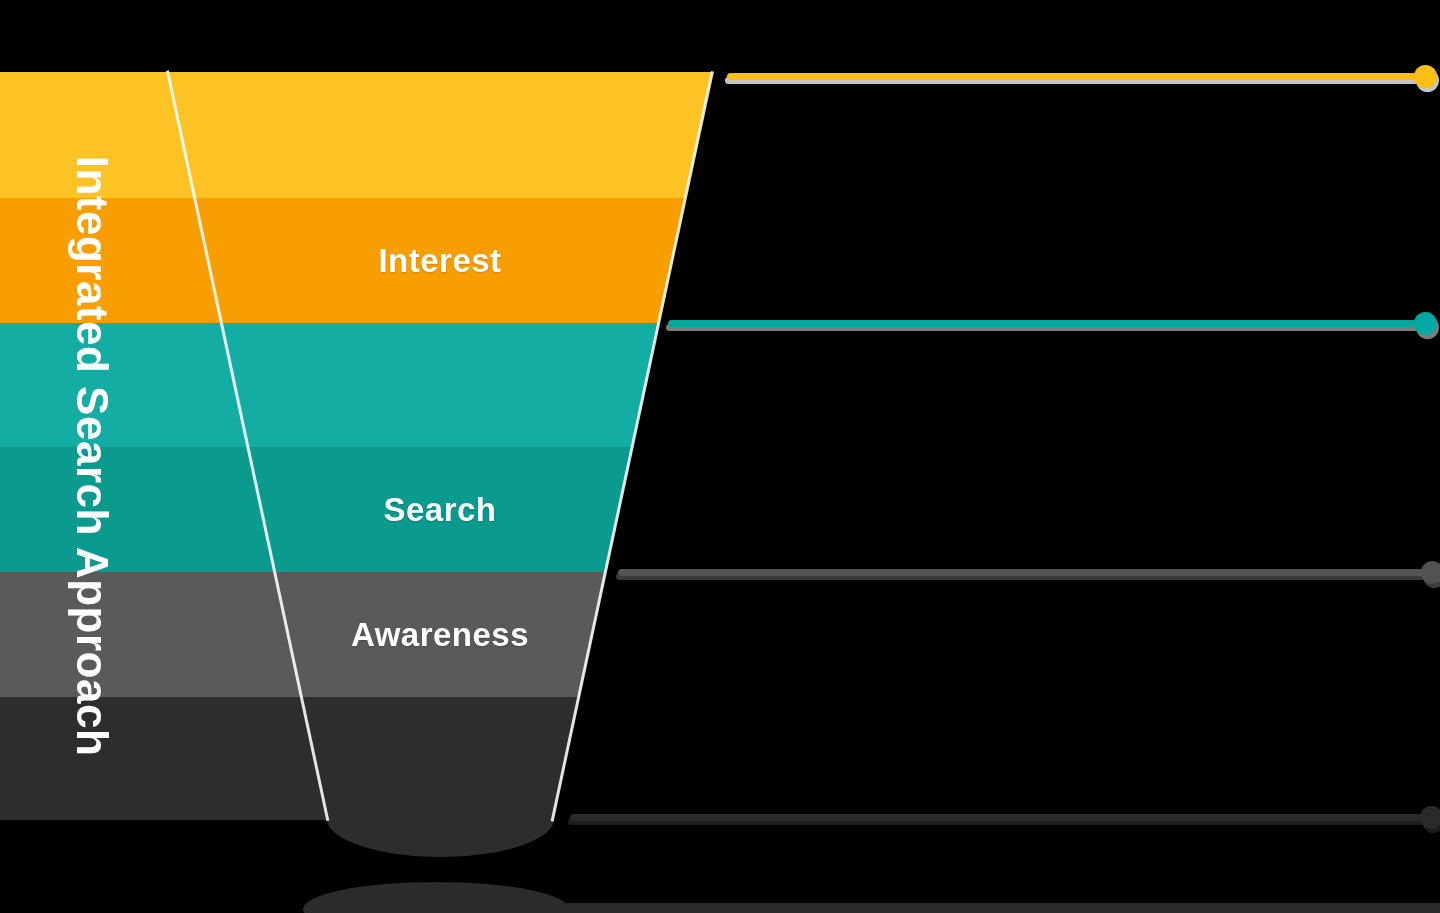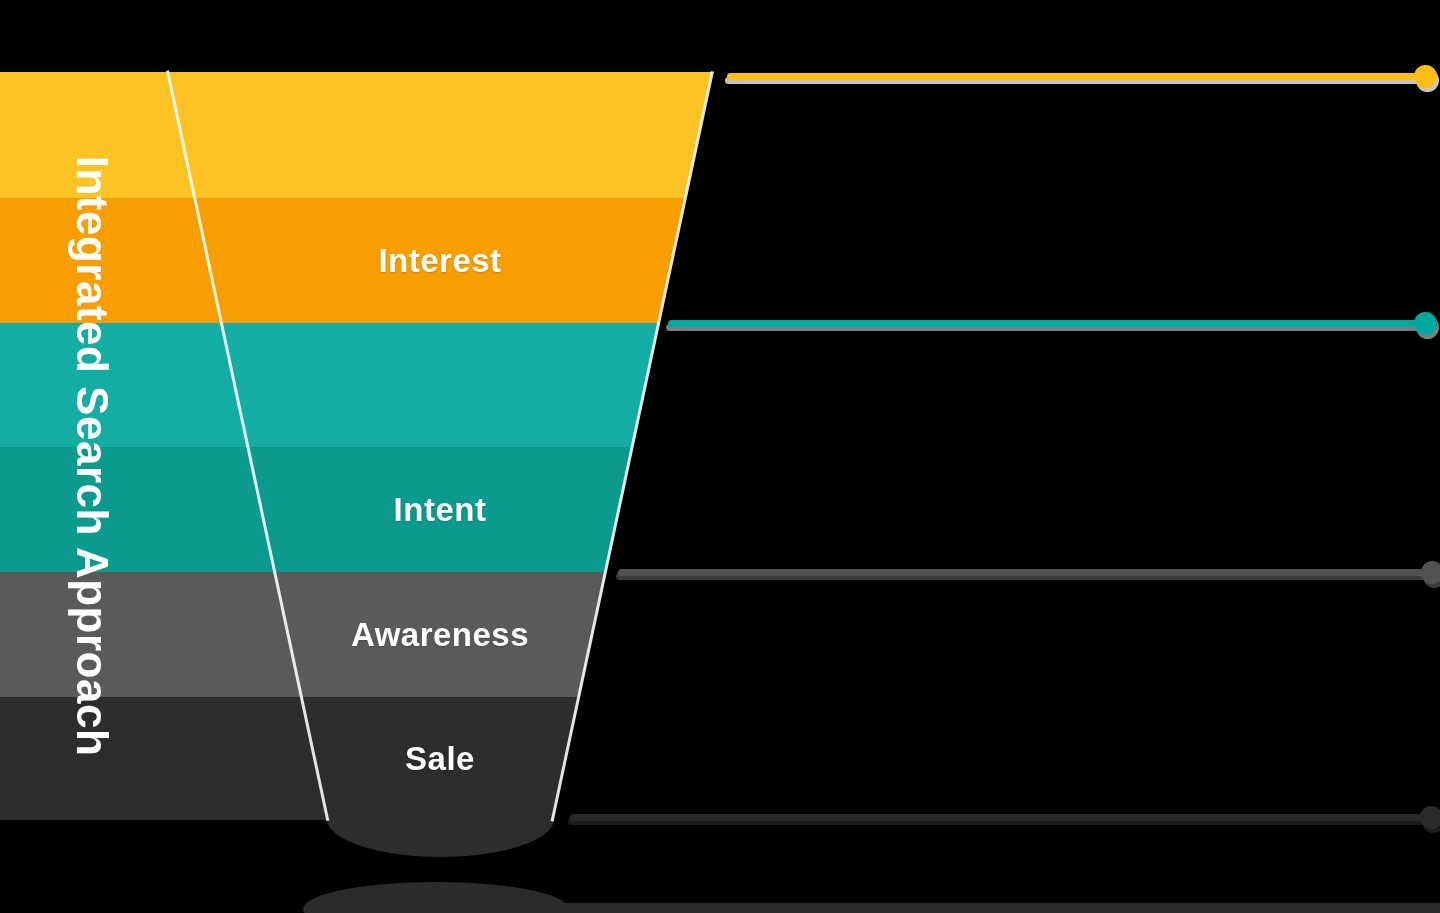--- a/index.html
+++ b/index.html
@@ -136,23 +136,22 @@
   </div>
 
   <div id="funnel-tip" style="background-color: rgb(45, 45, 45);"></div>
 
   <div class="edge-line" id="edge-left"></div>
   <div class="edge-line" id="edge-right"></div>
 
   <div id="vertical-title">Integrated Search Approach</div>
 
   <div class="stage-label label-1">Interest</div>
-  <div class="stage-label label-3">Intent</div>
+  <div class="stage-label label-3">Search</div>
   <div class="stage-label label-4">Awareness</div>
-  <div class="stage-label label-5">Sale</div>
 
   <div class="conn-shadow c1-shadow" style="background-color: rgb(196, 196, 196);"></div>
   <div class="conn-dot-shadow c1-dot-shadow" style="background-color: rgb(196, 196, 196);"></div>
   <div class="conn-line c1-line" style="background-color: rgb(252, 189, 22);"></div>
   <div class="conn-dot c1-dot" style="background-color: rgb(252, 189, 22);"></div>
 
   <div class="conn-shadow c2-shadow" style="background-color: rgb(125, 125, 125);"></div>
   <div class="conn-dot-shadow c2-dot-shadow" style="background-color: rgb(125, 125, 125);"></div>
   <div class="conn-line c2-line" style="background-color: rgb(0, 168, 162);"></div>
   <div class="conn-dot c2-dot" style="background-color: rgb(0, 168, 162);"></div>

